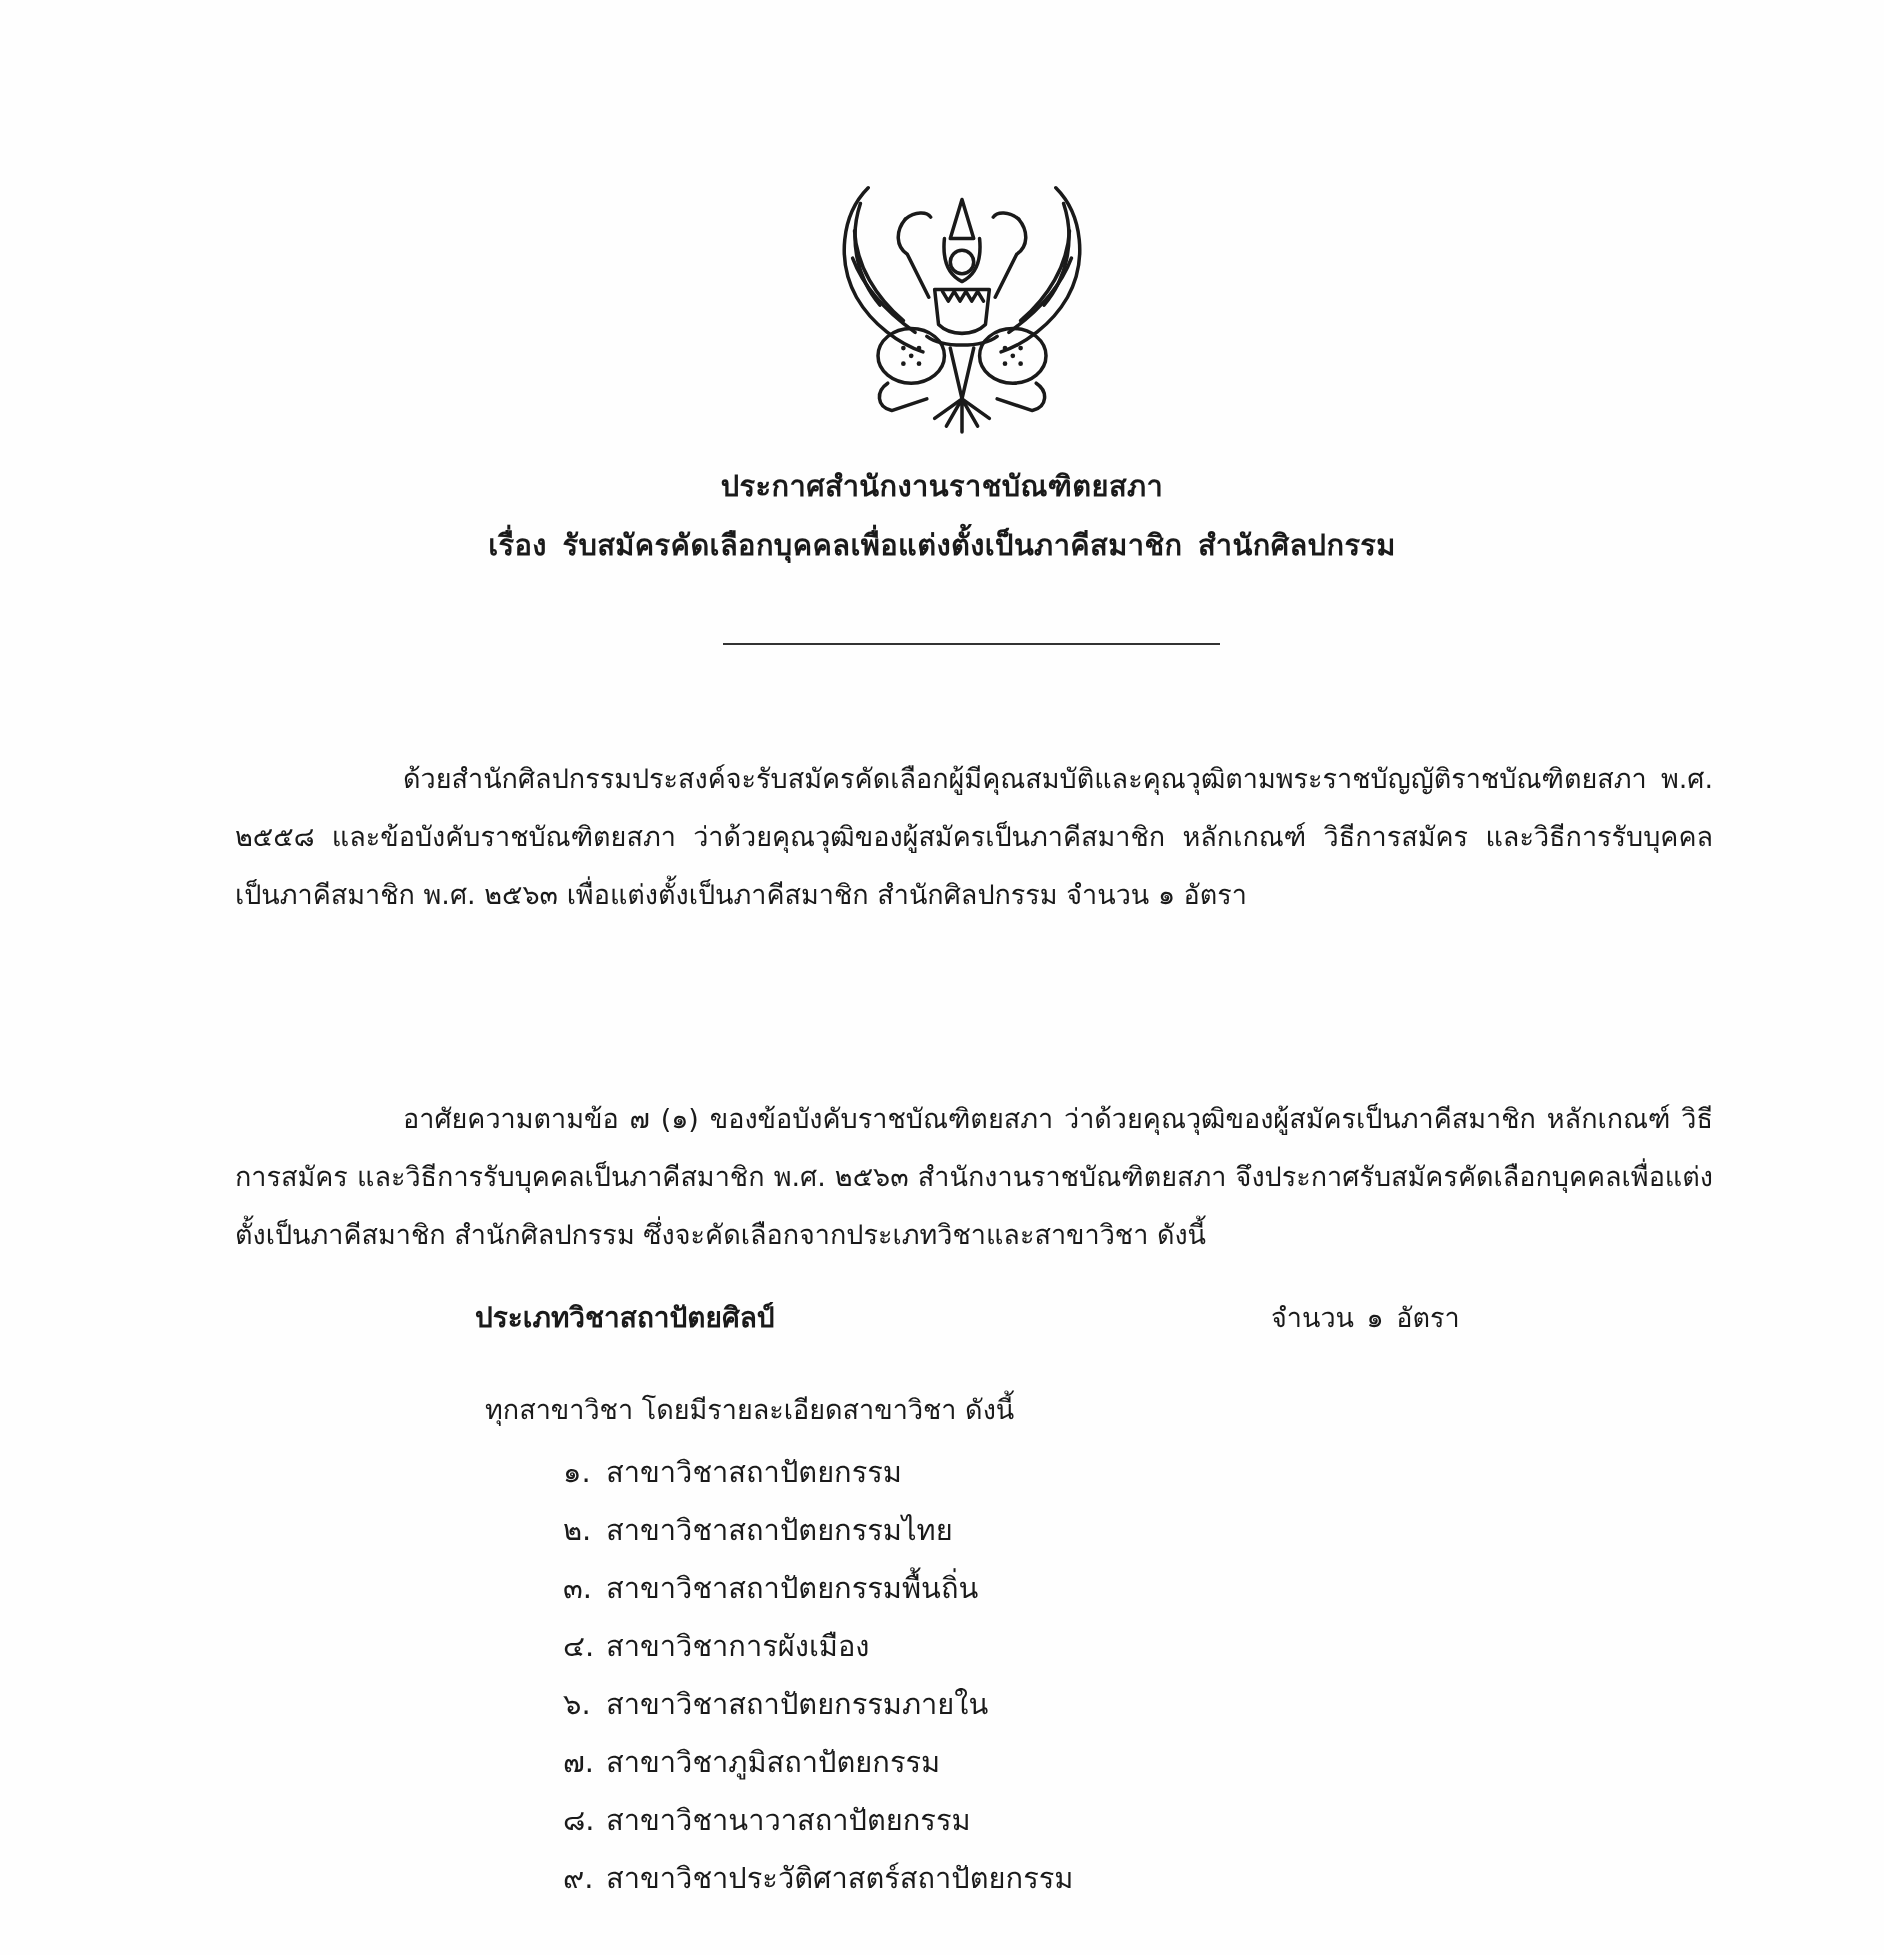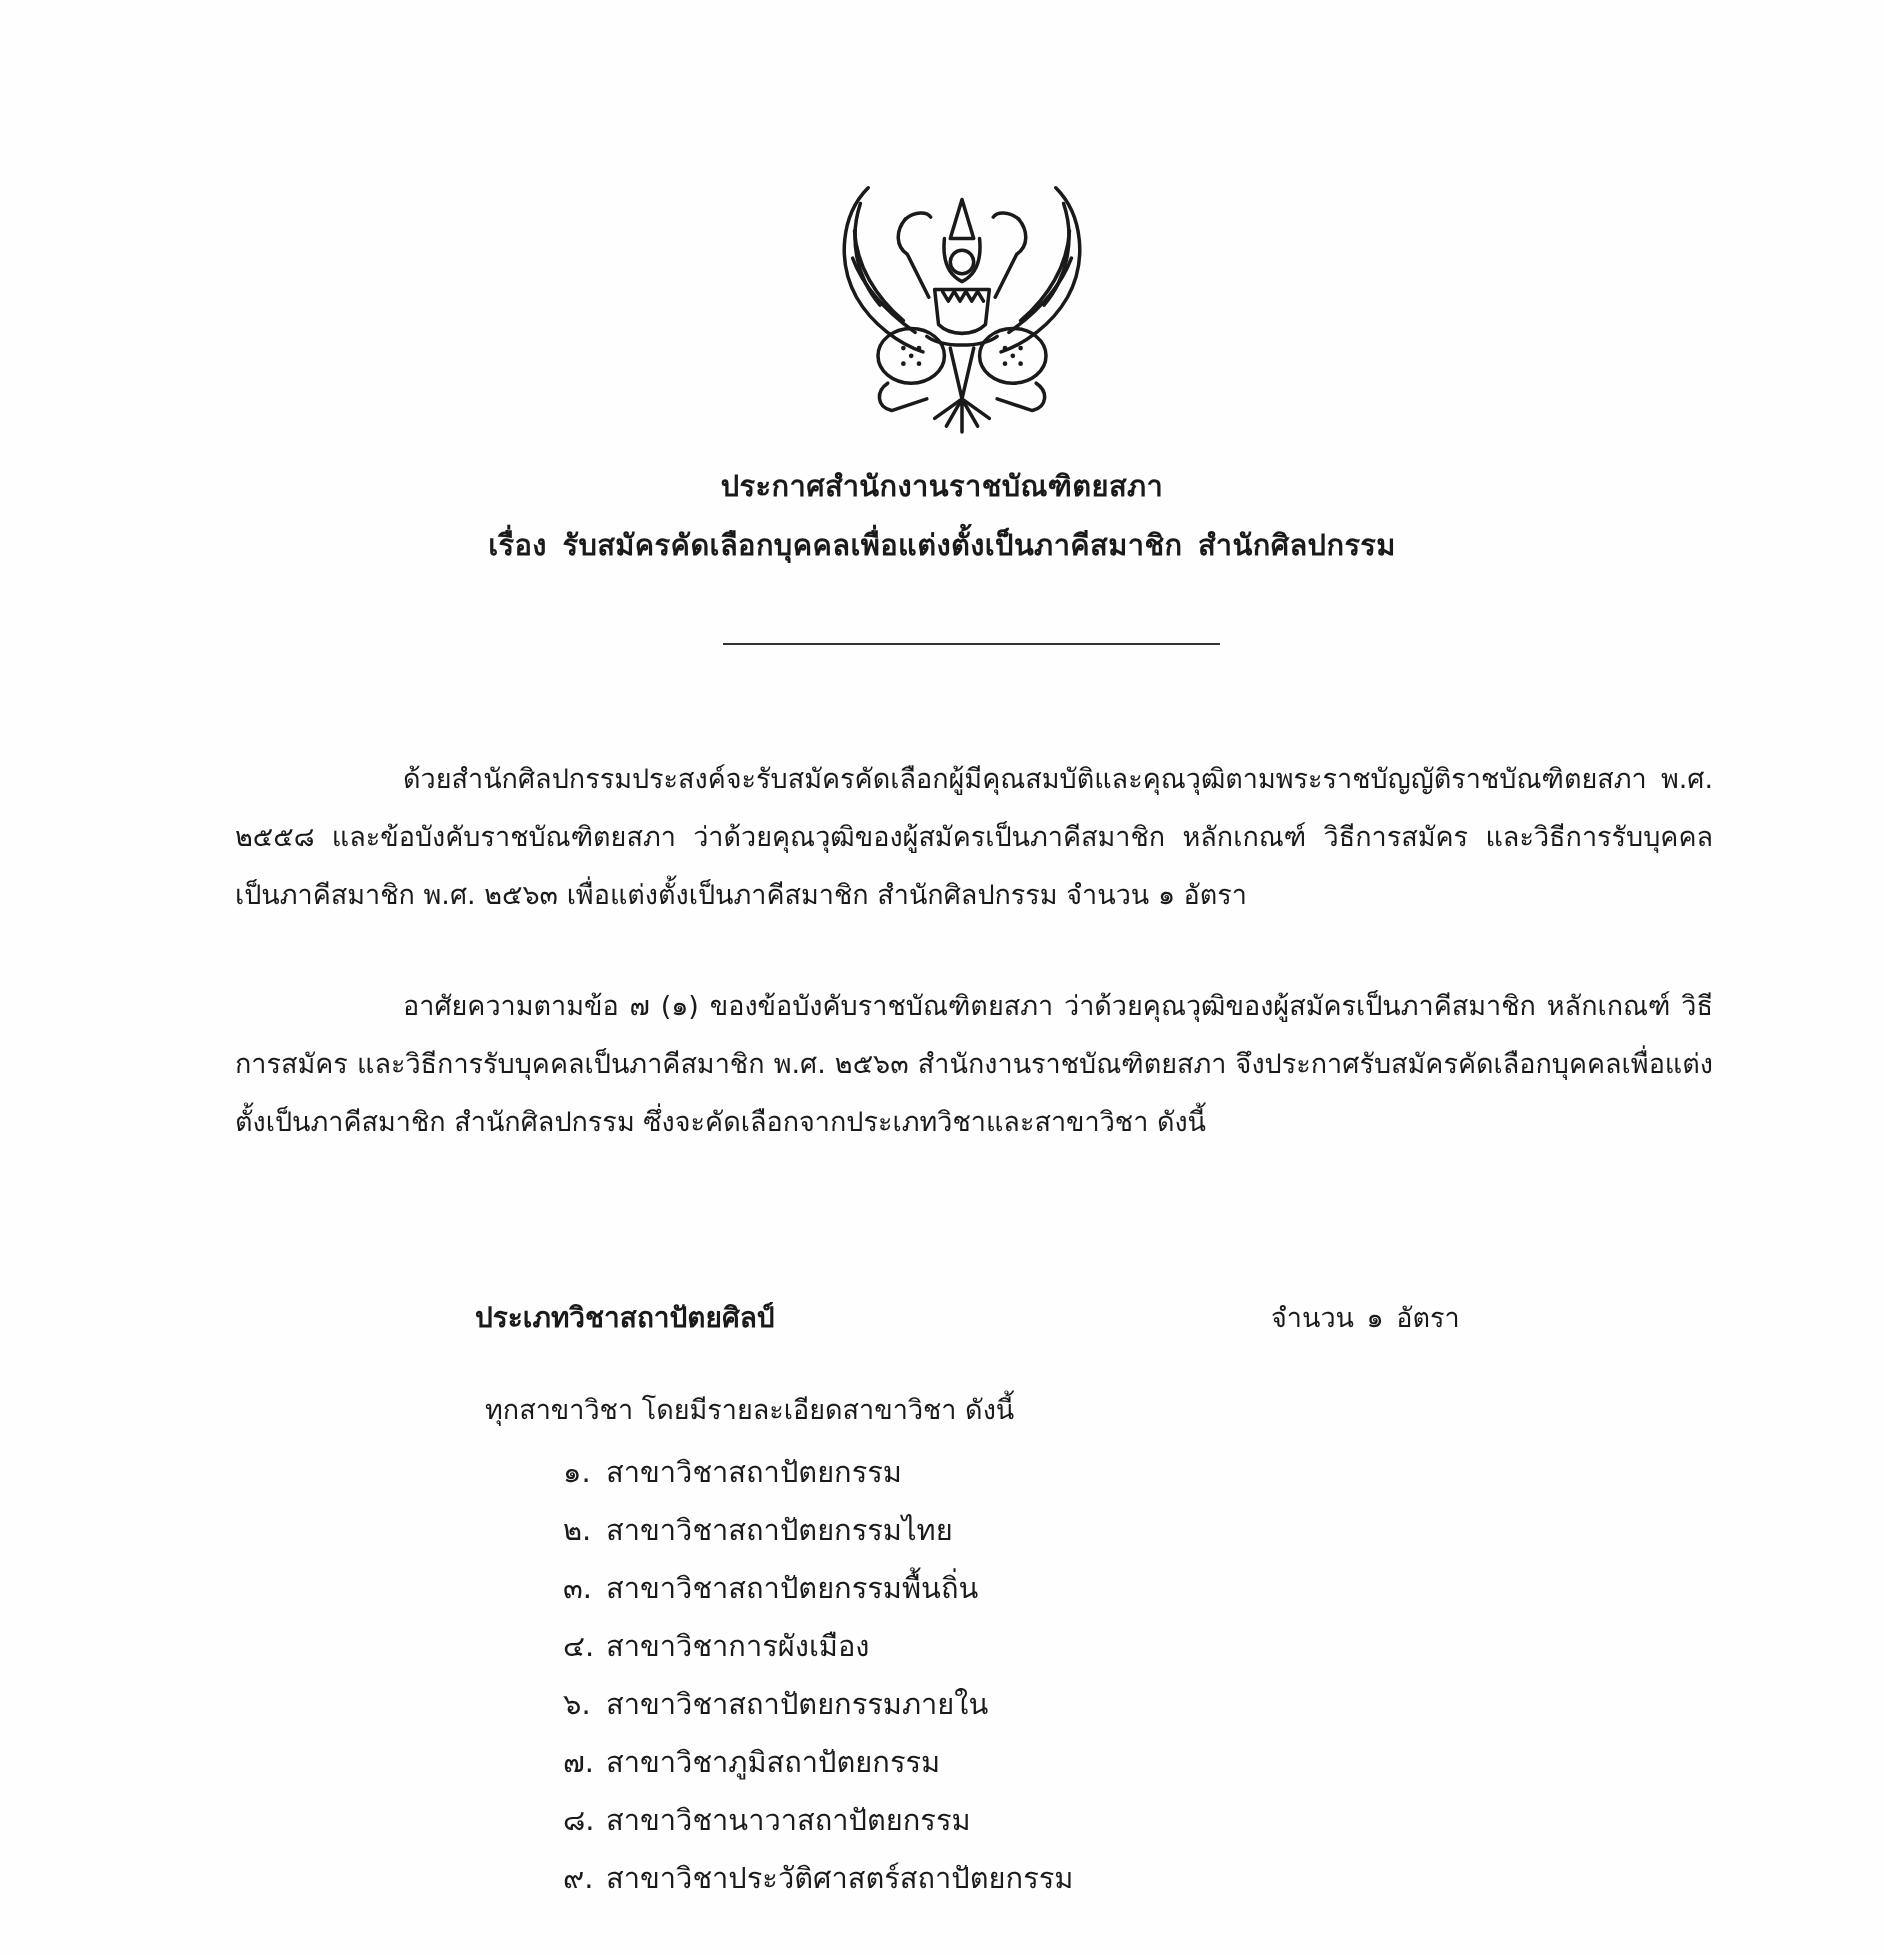--- a/index.html
+++ b/index.html
@@ -18,21 +18,21 @@
   .title2 { top: 526px; }
   .title2 .label { margin-right: 15.6px; }
   .title2 .gap { display: inline-block; width: 15.6px; }
   .divider { position: absolute; left: 723px; top: 643px; width: 497px; height: 0; border-top: 2px solid #333; }
   .para {
     position: absolute; left: 235px; width: 1478px;
     font-size: 27px; line-height: 58px; text-align: justify;
     text-indent: 168px;
   }
   .p1 { top: 723px; }
-  .p2 { top: 950px; }
+  .p2 { top: 1063px; }
   .section {
     position: absolute; left: 391px; top: 1232px; font-size: 28px; font-weight: bold; line-height: 47px;
   }
   .section .num { display: inline-block; width: 84px; }
   .section .head { text-decoration: underline; text-decoration-thickness: 2.3px; text-underline-offset: 5.5px; }
   .category {
     position: absolute; left: 475px; top: 1294px; font-size: 28px; font-weight: bold; line-height: 47px;
   }
   .count {
     position: absolute; left: 1271px; top: 1294px; font-size: 27px; line-height: 47px;

